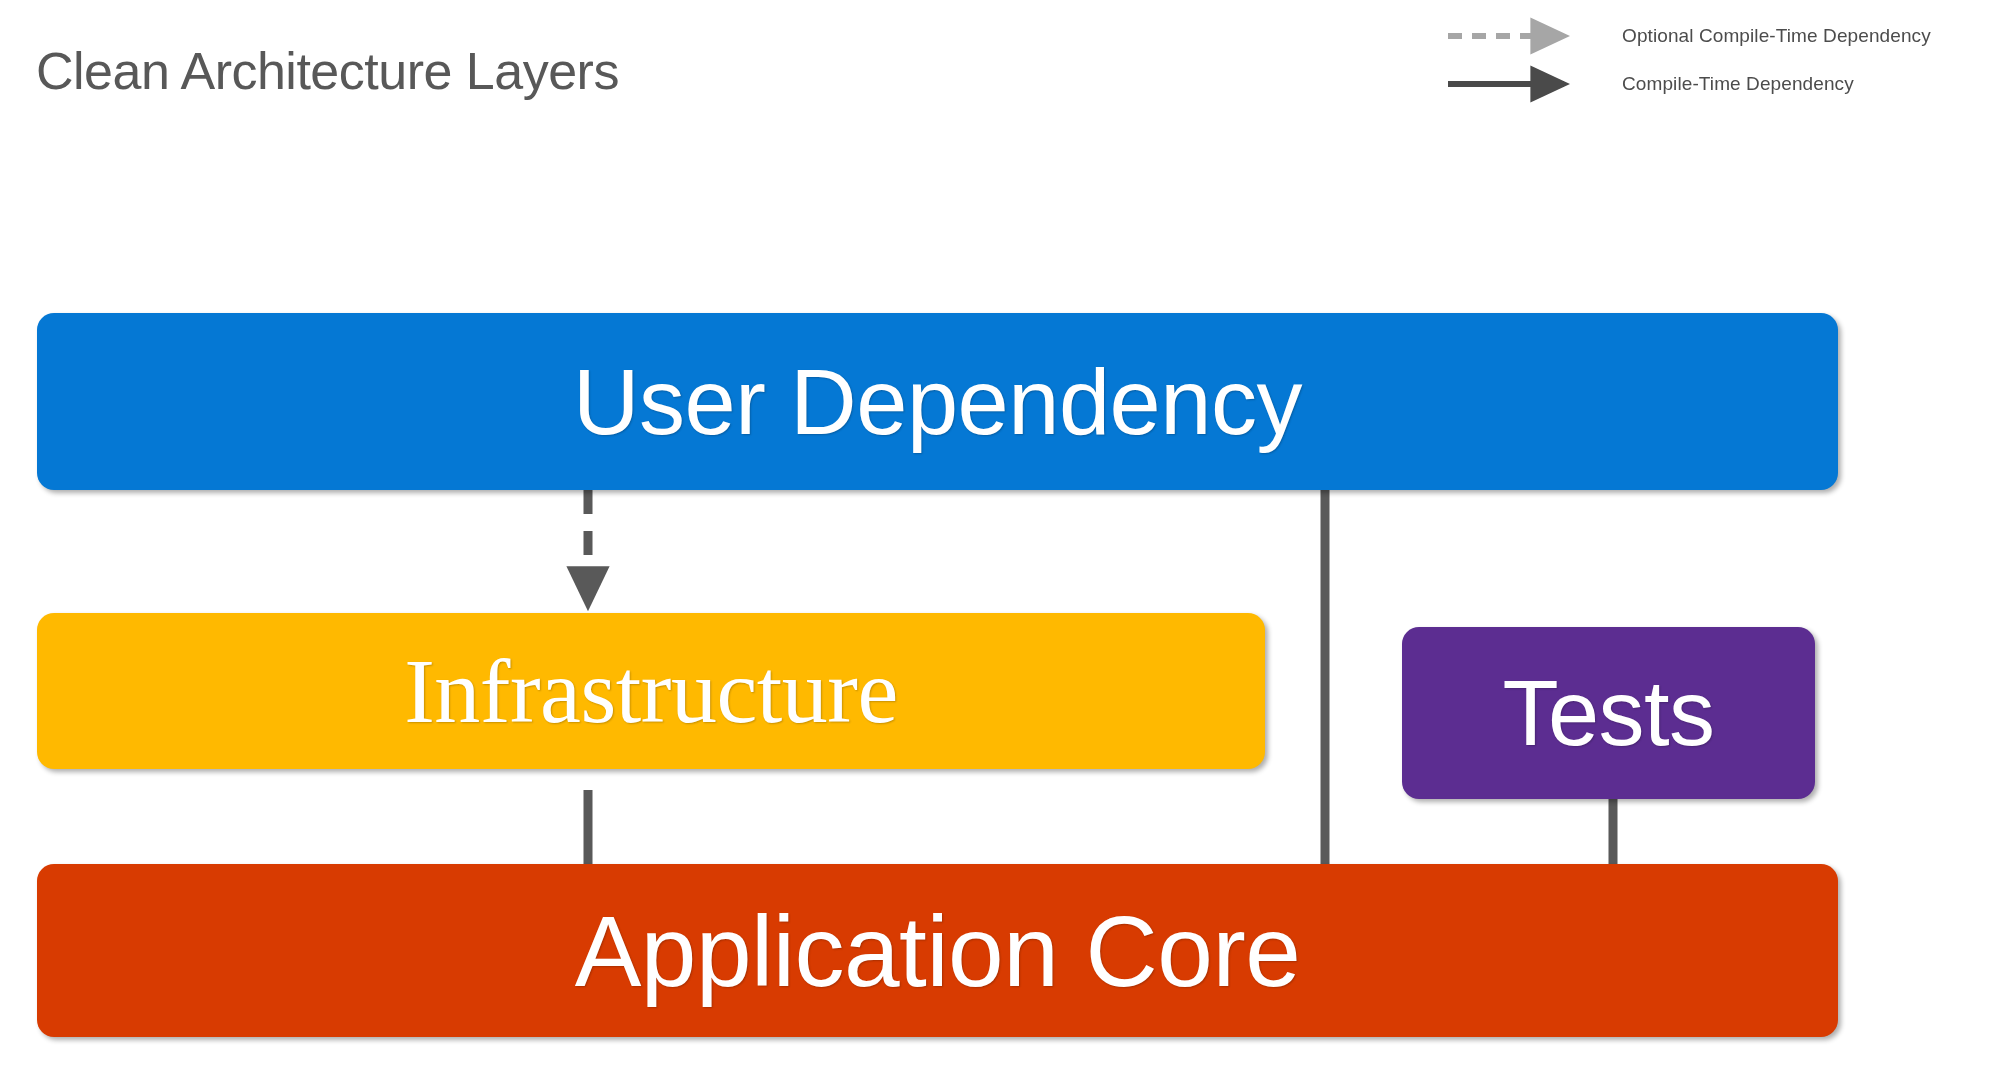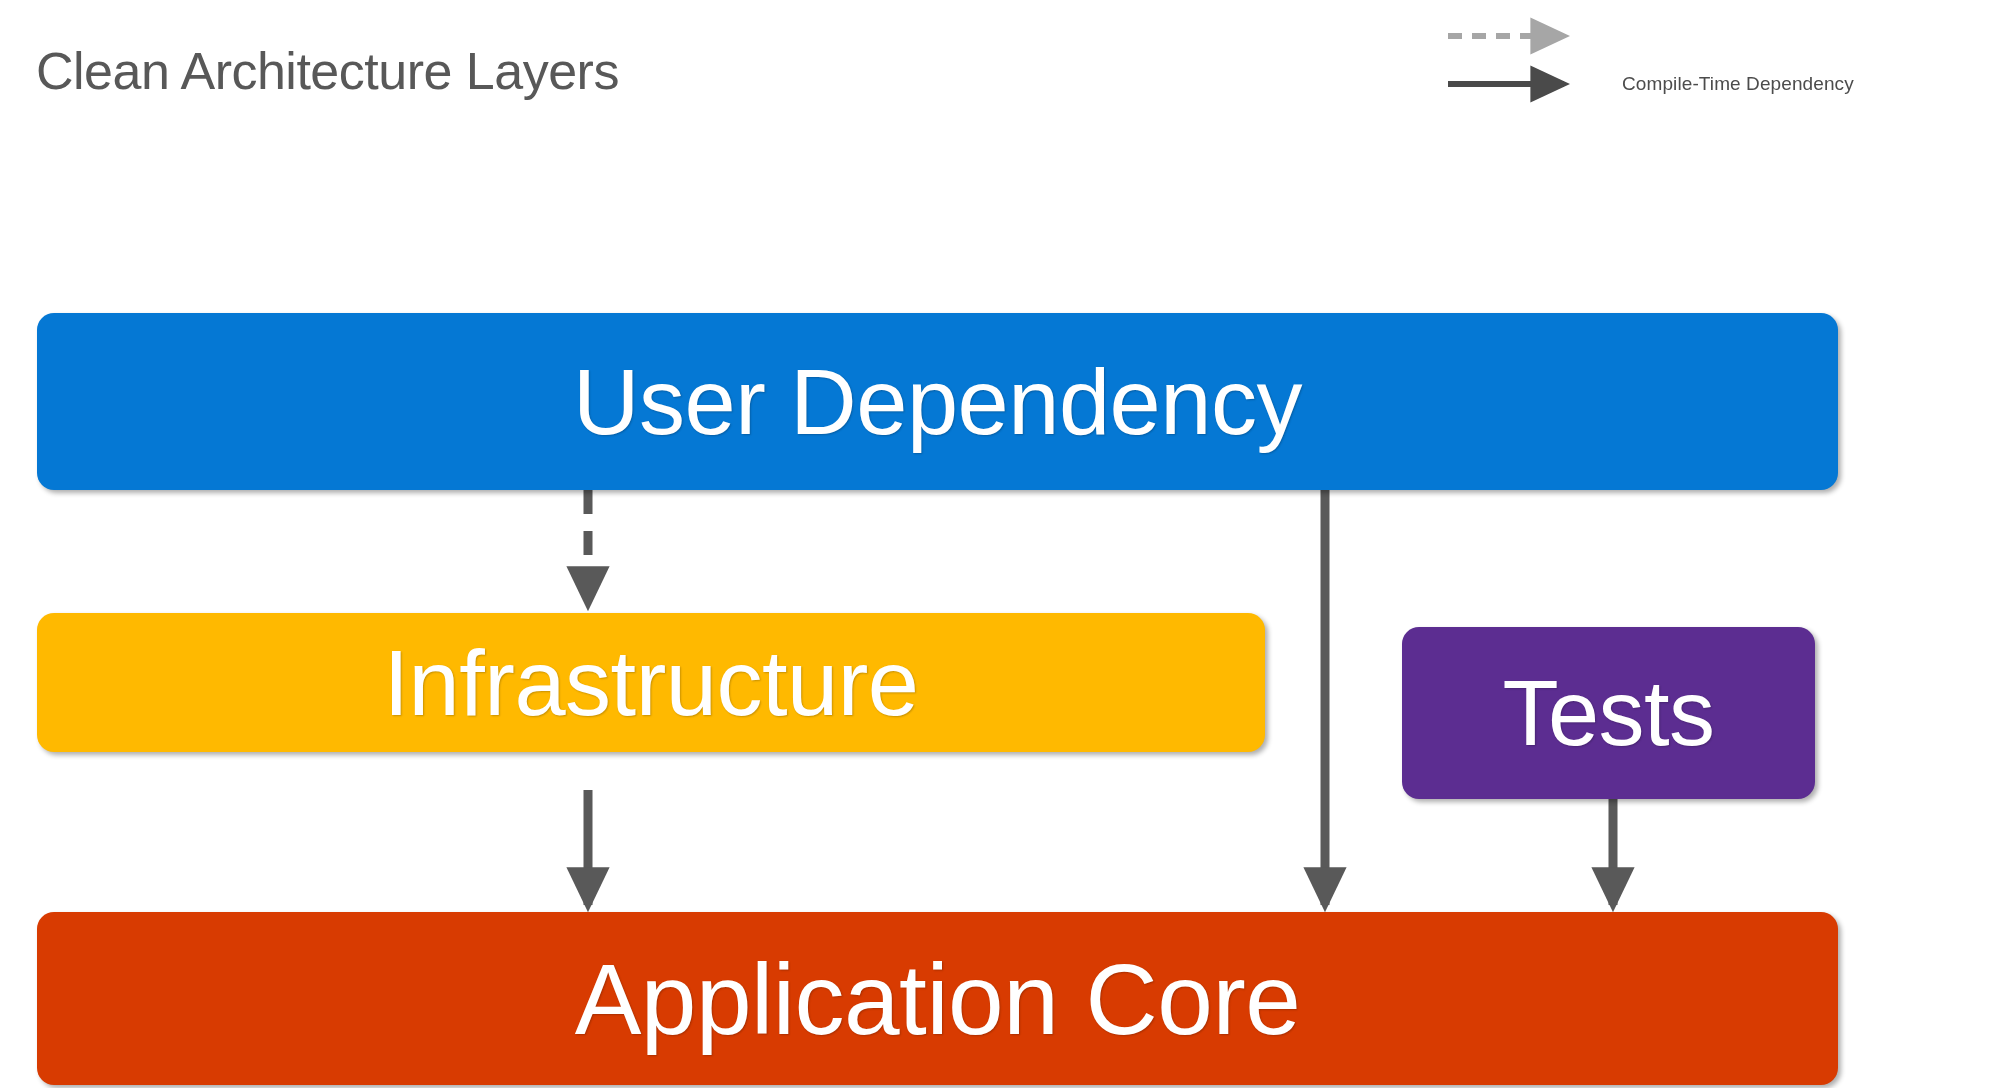--- a/index.html
+++ b/index.html
@@ -86,36 +86,37 @@
     top: 313px;
     width: 1801px;
     height: 177px;
   }
   #box-user-interface .layer-label { font-size: 92px; }
 
   #box-infrastructure {
     left: 37px;
     top: 613px;
     width: 1228px;
-    height: 139px;
+    height: 156px;
+    font-family: Liberation Serif, serif;
   }
   #box-infrastructure .layer-label { font-size: 92px; }
 
   #box-tests {
     left: 1402px;
     top: 613px;
     width: 413px;
     height: 172px;
     margin-top: 14px;
   }
   #box-tests .layer-label { font-size: 92px; }
 
   #box-application-core {
     left: 37px;
-    top: 912px;
+    top: 864px;
     width: 1801px;
     height: 173px;
     justify-content: center;
   }
   #box-application-core .layer-label { font-size: 100px; }
 
   
   #connectors {
     position: absolute;
     left: 0;
@@ -138,20 +139,21 @@
       <span class="legend-sample">
         <svg width="140" height="48" viewBox="0 0 140 48" xmlns="http://www.w3.org/2000/svg">
           <defs>
             <marker id="lg-arrow-light" markerWidth="7" markerHeight="7" refX="5.6" refY="3.5" orient="auto" markerUnits="strokeWidth">
               <path d="M0,0.4 L6.6,3.5 L0,6.6 z" fill="#A6A6A6"></path>
             </marker>
           </defs>
           <line x1="2" y1="24" x2="118" y2="24" stroke="#A6A6A6" stroke-width="6" stroke-dasharray="14,10" marker-end="url(#lg-arrow-light)"></line>
         </svg>
       </span>
+      <span class="legend-label">Optional Compile-Time Dependency</span>
     </div>
 
     <div class="legend-row">
       <span class="legend-sample">
         <svg width="140" height="48" viewBox="0 0 140 48" xmlns="http://www.w3.org/2000/svg">
           <defs>
             <marker id="lg-arrow-dark" markerWidth="7" markerHeight="7" refX="5.6" refY="3.5" orient="auto" markerUnits="strokeWidth">
               <path d="M0,0.4 L6.6,3.5 L0,6.6 z" fill="#4A4A4A"></path>
             </marker>
           </defs>

